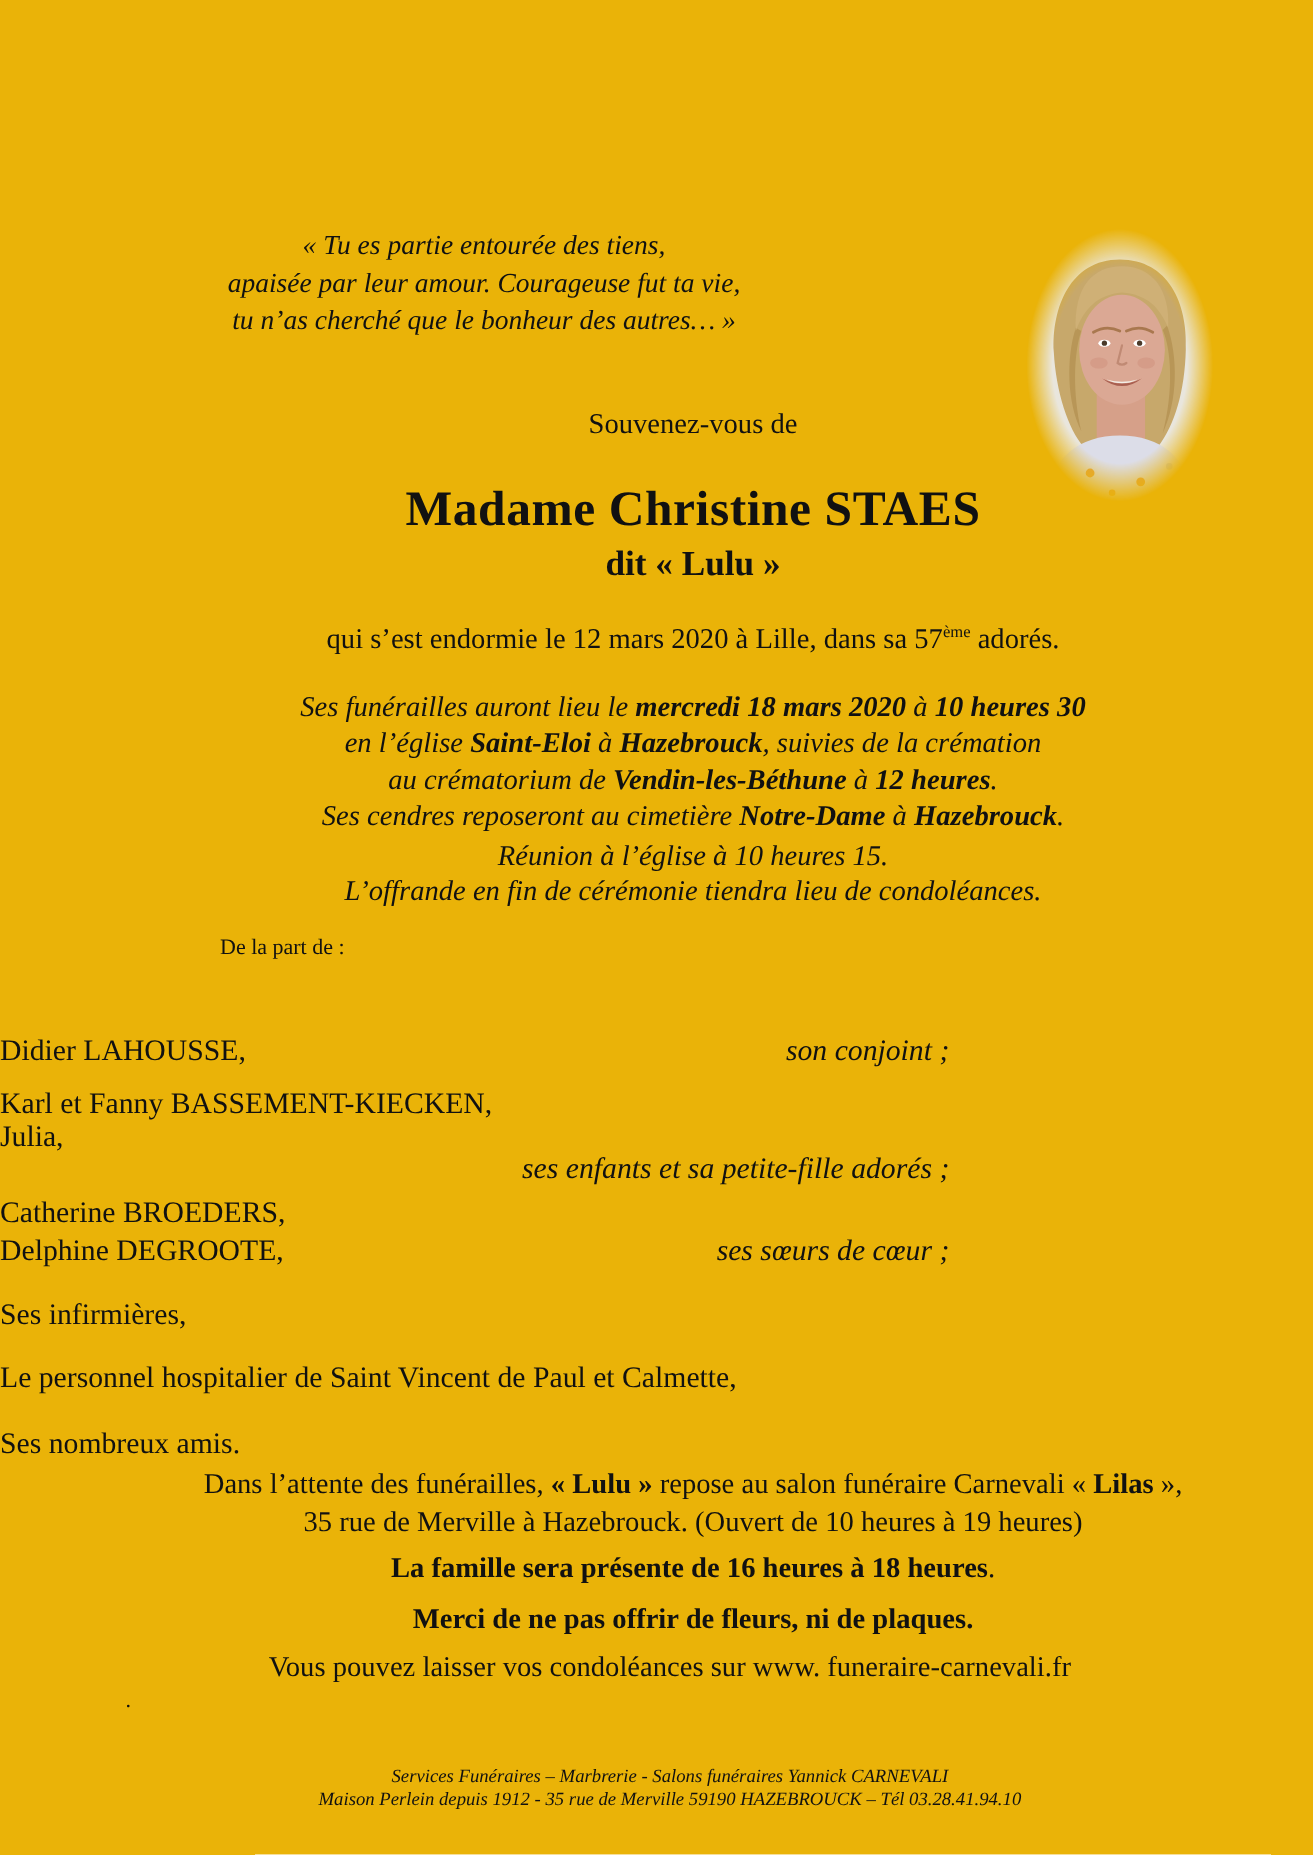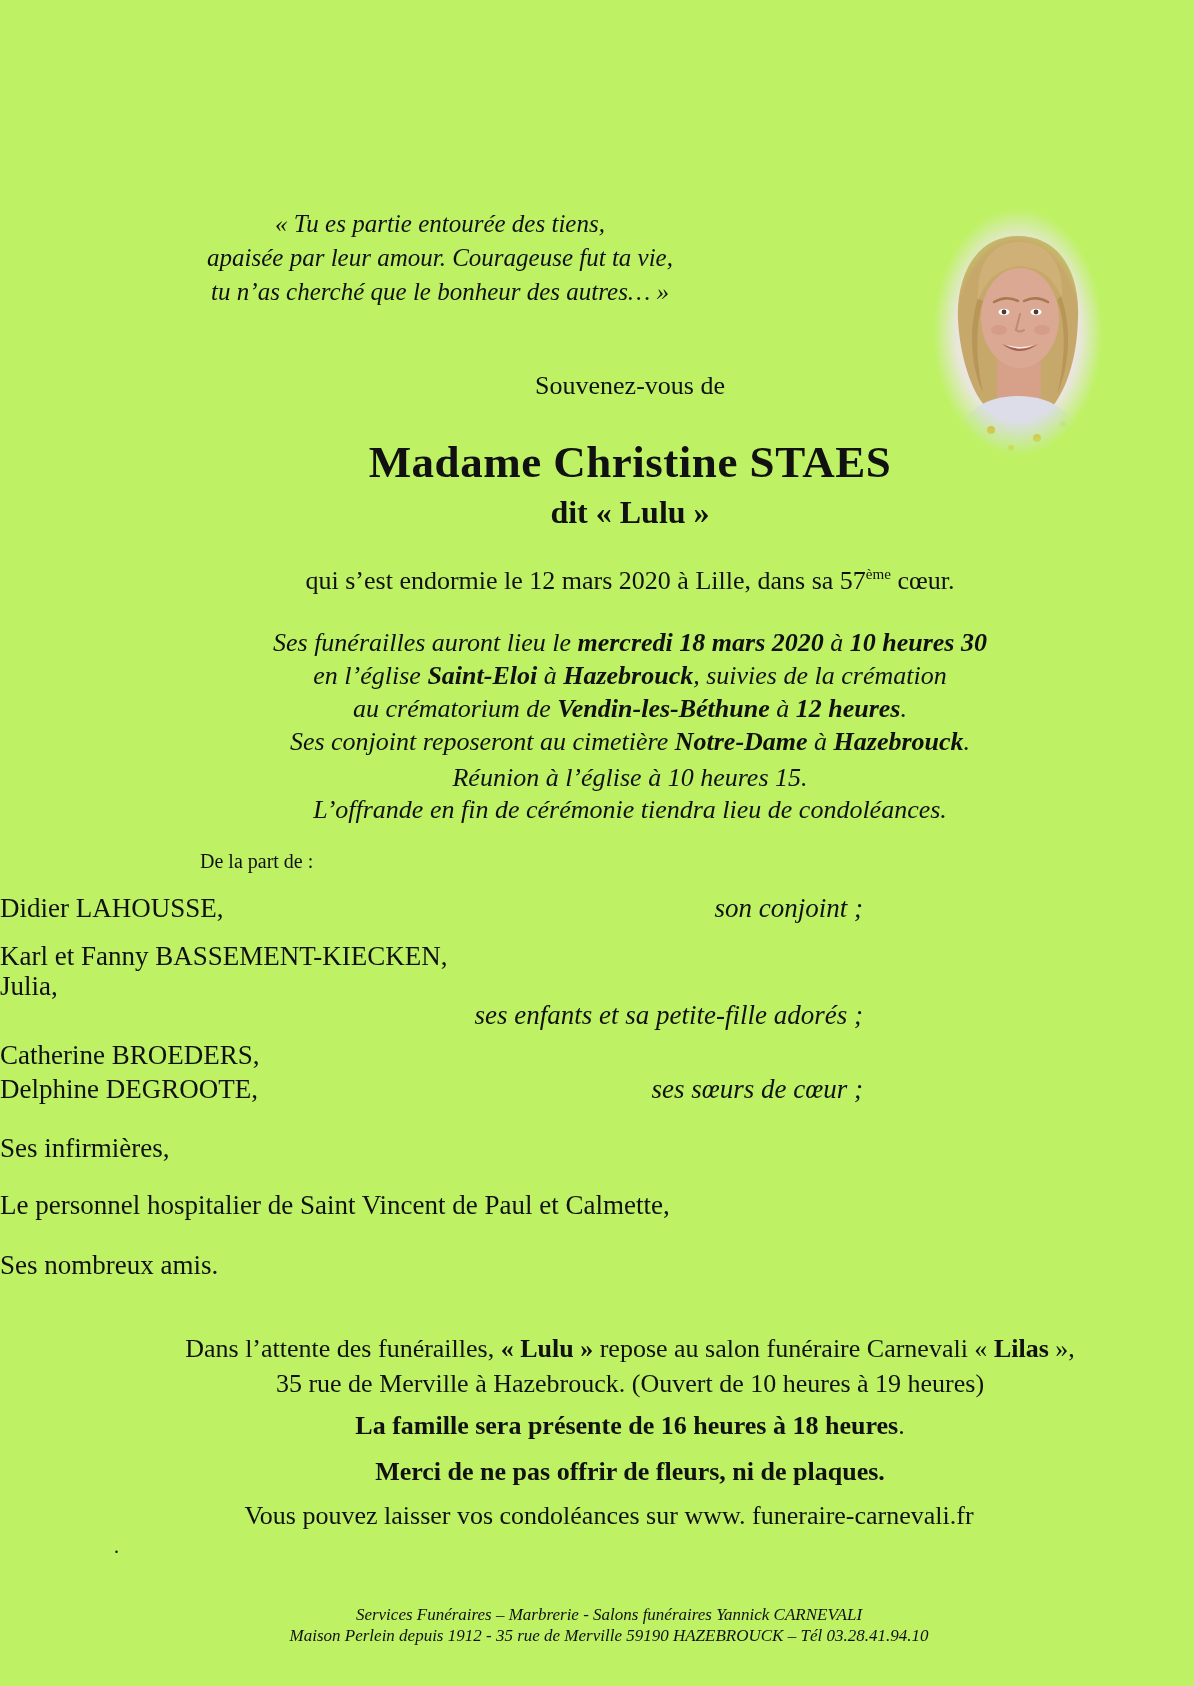--- a/index.html
+++ b/index.html
@@ -1,20 +1,20 @@
 <!DOCTYPE html>
 <html><head>
 <meta charset="utf-8">
 <style>
   * { margin:0; padding:0; box-sizing:border-box; }
   html,body { background:#ffffff; }
   .page {
     position:relative;
     width:1194px; height:1686px;
-    background:#bef264;
+    background:#eab308;
     font-family:"Liberation Serif","DejaVu Serif",serif;
     color:#111;
     overflow:hidden;
   }
   .abs { position:absolute; }
   .centercol { left:62px; width:1136px; text-align:center; }
   .fullcenter { left:12px; width:1194px; text-align:center; }
 
   .quote { top:207px; left:130px; width:620px; text-align:center;
            font-style:italic; font-size:25px; line-height:34px; }
@@ -27,21 +27,21 @@
   .death { top:566px; font-size:26px; }
   .death sup { font-size:.58em; }
 
   .funeral { top:626px; font-size:26px; font-style:italic; line-height:33px; }
   .reunion { top:762px; font-size:26px; font-style:italic; line-height:32px; }
   .b { font-weight:bold; }
 
   .from-label { top:850px; left:200px; font-size:20px; }
 
   .family { left:200px; width:863px; }
-  .family .row { position:absolute; left:0; width:863px; font-size:27px; }
+  .family .row { position:absolute; left:0; width:863px; font-size:27px;margin-top:47px; }
   .family .nm { float:left; }
   .family .rel { float:right; font-style:italic; }
   .r-spouse   { top:893px; }
   .r-karl     { top:941px; }
   .r-julia    { top:971px; }
   .r-chrel    { top:1000px; text-align:center; }
   .r-cath     { top:1040px; }
   .r-delph    { top:1074px; }
   .r-inf      { top:1133px; }
   .r-pers     { top:1190px;text-decoration:underline; }
@@ -104,35 +104,35 @@
         <path d="M73 137 q14 7 28 0 q-14 4 -28 0" fill="#f3efe8"></path>
       </g>
     </svg>
   </div>
 
   <div class="abs centercol intro">Souvenez-vous de</div>
   <div class="abs centercol name">Madame Christine STAES</div>
   <div class="abs centercol nickname">dit « Lulu »</div>
 
   <div class="abs centercol death">
-    <span>qui s’est endormie le 12 mars 2020 à Lille, dans sa 57</span><sup>ème</sup><span> cœur.</span>
+    <span>qui s’est endormie le 12 mars 2020 à Lille, dans sa 57</span><sup>ème</sup><span> adorés.</span>
   </div>
 
   <div class="abs centercol funeral">
     <div>
       <span>Ses funérailles auront lieu le </span><span class="b">mercredi 18 mars 2020</span><span> à </span><span class="b">10 heures 30</span>
     </div>
     <div>
       <span>en l’église </span><span class="b">Saint-Eloi</span><span> à </span><span class="b">Hazebrouck</span><span>, suivies de la crémation</span>
     </div>
     <div>
       <span>au crématorium de </span><span class="b">Vendin-les-Béthune</span><span> à </span><span class="b">12 heures</span><span>.</span>
     </div>
     <div>
-      <span>Ses conjoint reposeront au cimetière </span><span class="b">Notre-Dame</span><span> à </span><span class="b">Hazebrouck</span><span>.</span>
+      <span>Ses cendres reposeront au cimetière </span><span class="b">Notre-Dame</span><span> à </span><span class="b">Hazebrouck</span><span>.</span>
     </div>
   </div>
 
   <div class="abs centercol reunion">
     <div>Réunion à l’église à 10 heures 15.</div>
     <div>L’offrande en fin de cérémonie tiendra lieu de condoléances.</div>
   </div>
 
   <div class="abs from-label">De la part de :</div>
 

